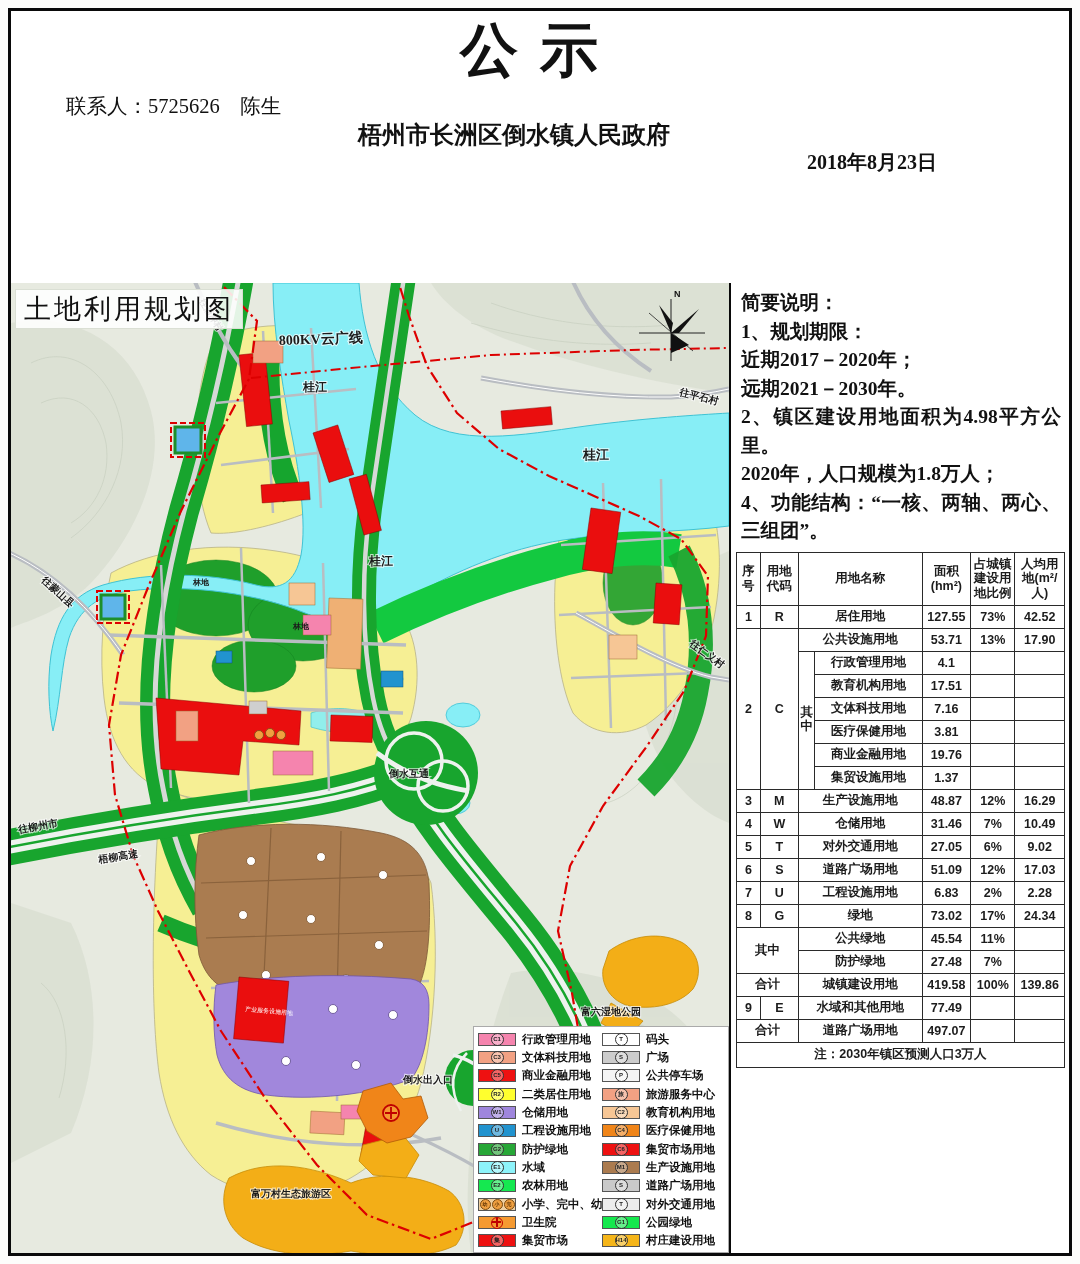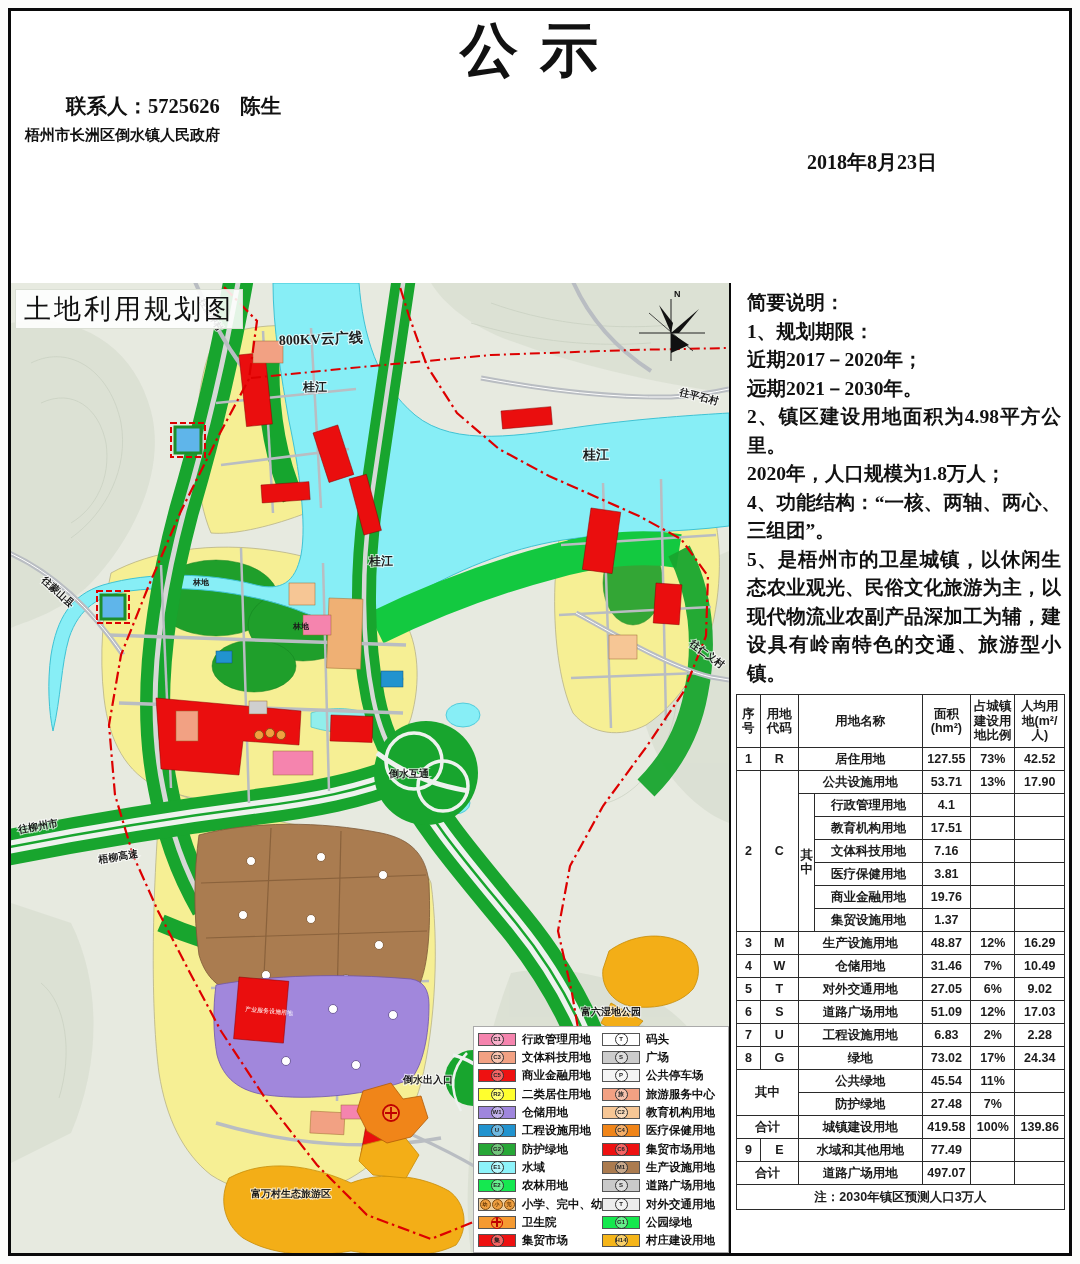--- a/index.html
+++ b/index.html
@@ -3,31 +3,31 @@
 <meta charset="utf-8">
 <style>
   html,body{margin:0;padding:0;background:#fff;}
   .page{position:relative;width:1080px;height:1264px;background:#fdfdfb;overflow:hidden;
         font-family:"Liberation Serif","DejaVu Serif",serif;color:#111;}
   .frame{position:absolute;left:8px;top:8px;right:8px;bottom:8px;border:3px solid #0a0a0a;background:#fff;}
   
   .notice-head{position:relative;height:330px;border-bottom:2px solid #0a0a0a;padding:2px 14px 0 14px;box-sizing:border-box;}
   .notice-title{text-align:center;font-size:58px;font-weight:bold;letter-spacing:22px;line-height:72px;margin:2px 0 4px 0;}
   .notice-body{font-size:20.5px;line-height:29px;text-align:justify;font-weight:600;margin:0;}
-  .contact-line{font-size:20.5px;font-weight:700;line-height:30px;text-indent:2em;}
-  .issuer-line{font-size:15px;font-weight:600;text-align:left;padding-right:52px;line-height:28px;}
+  .contact-line{font-size:20.5px;font-weight:400;line-height:30px;text-indent:2em;}
+  .issuer-line{font-size:24px;font-weight:600;text-align:center;padding-right:52px;line-height:28px;}
   .date-line{font-size:20px;font-weight:600;text-align:right;padding-right:118px;line-height:26px;}
   
   .content{position:absolute;left:0;top:272px;right:0;bottom:0;display:flex;}
   .map-area{position:relative;width:718px;height:970px;flex:0 0 718px;overflow:hidden;background:#e7eae0;}
   .map-title{position:absolute;left:4px;top:6px;font-size:27px;font-weight:normal;letter-spacing:3px;
              background:rgba(255,255,255,.88);padding:1px 8px;border:1px solid #dadfd4;}
   .right-panel{flex:1;border-left:2px solid #0a0a0a;position:relative;background:#fff;overflow:hidden;}
   
-  .brief{padding:6px 8px 4px 16px;font-size:19.5px;line-height:28.5px;font-weight:600;}
+  .brief{padding:6px 8px 4px 10px;font-size:19.5px;line-height:28.5px;font-weight:600;}
   .brief div{text-align:justify;}
   
   .tbl-wrap{padding:2px 4px 0 5px;}
   table.landuse{border-collapse:collapse;width:100%;table-layout:fixed;
       font-family:"Liberation Sans","DejaVu Sans",sans-serif;font-size:12.5px;font-weight:bold;color:#1c1c1c;}
   table.landuse th,table.landuse td{border:1.4px solid #2a2a2a;text-align:center;vertical-align:middle;
       padding:0 1px;height:22px;overflow:hidden;}
   table.landuse th{height:52px;font-size:12.5px;line-height:1.15;}
   td.qz-v{width:16px;line-height:1.1;padding:0;}
   tr.note-row td{height:24px;font-size:12.5px;}
@@ -453,21 +453,20 @@
 
    <div class="right-panel">
     <div class="brief">
       <div>简要说明：</div>
       <div>1、规划期限：</div>
       <div>近期2017－2020年；</div>
       <div>远期2021－2030年。</div>
       <div>2、镇区建设用地面积为4.98平方公里。</div>
       <div>2020年，人口规模为1.8万人；</div>
       <div>4、功能结构：“一核、两轴、两心、三组团”。</div>
-      <div>5、是梧州市的卫星城镇，以休闲生态农业观光、民俗文化旅游为主，以现代物流业农副产品深加工为辅，建设具有岭南特色的交通、旅游型小镇。</div>
     </div>
 
     <div class="tbl-wrap">
      <table class="landuse">
       <colgroup>
         <col style="width:23px">
                 <col style="width:37px">
                 <col style="width:16px">
                 <col style="width:104px">
         <col style="width:47px">

